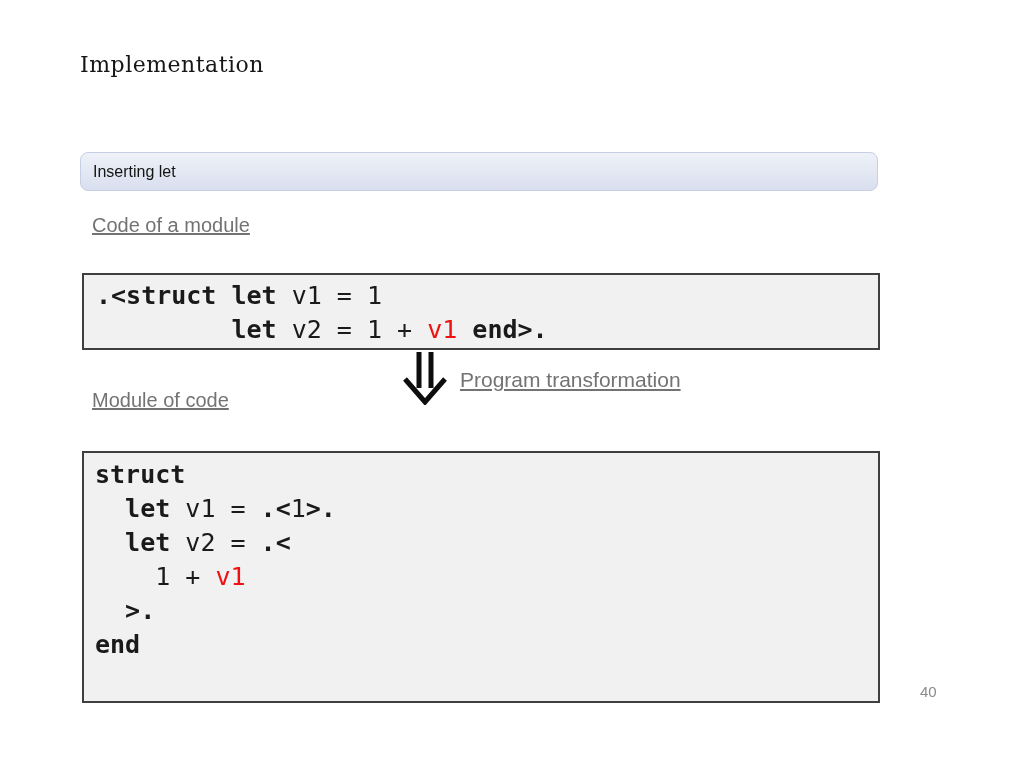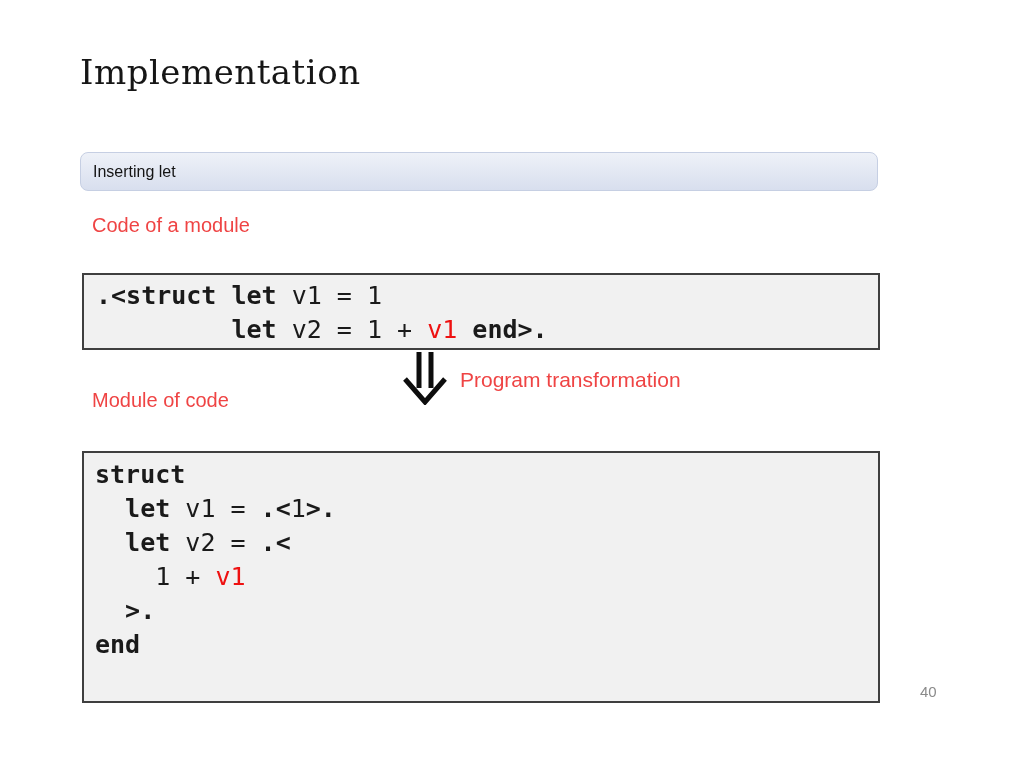--- a/index.html
+++ b/index.html
@@ -15,21 +15,21 @@
     overflow: hidden;
     font-family: "Liberation Sans", sans-serif;
   }
   .slide-title {
     position: absolute;
     left: 80px;
     top: 52px;
     margin: 0;
     font-family: "DejaVu Serif", serif;
     font-weight: 400;
-    font-size: 34px;
+    font-size: 22px;
     color: #161616;
     letter-spacing: 0.5px;
   }
   .section-header {
     position: absolute;
     left: 80px;
     top: 152px;
     width: 798px;
     height: 39px;
     box-sizing: border-box;
@@ -38,22 +38,23 @@
     background: linear-gradient(to bottom, var(--header-bg-top), var(--header-bg-bottom));
     display: flex;
     align-items: center;
     padding-left: 12px;
     font-size: 16px;
     color: #141414;
   }
   .label {
     position: absolute;
     font-size: 20px;
-    color: #ef4444;
+    color: #737373;
     white-space: nowrap;
+    text-decoration: underline;
   }
   .label-before { left: 92px; top: 214px; }
   .label-after  { left: 92px; top: 389px; }
   .label-transform { left: 460px; top: 368px; font-size: 21px; }
   .code-box {
     position: absolute;
     left: 82px;
     width: 798px;
     box-sizing: border-box;
     background: var(--code-box-bg);

